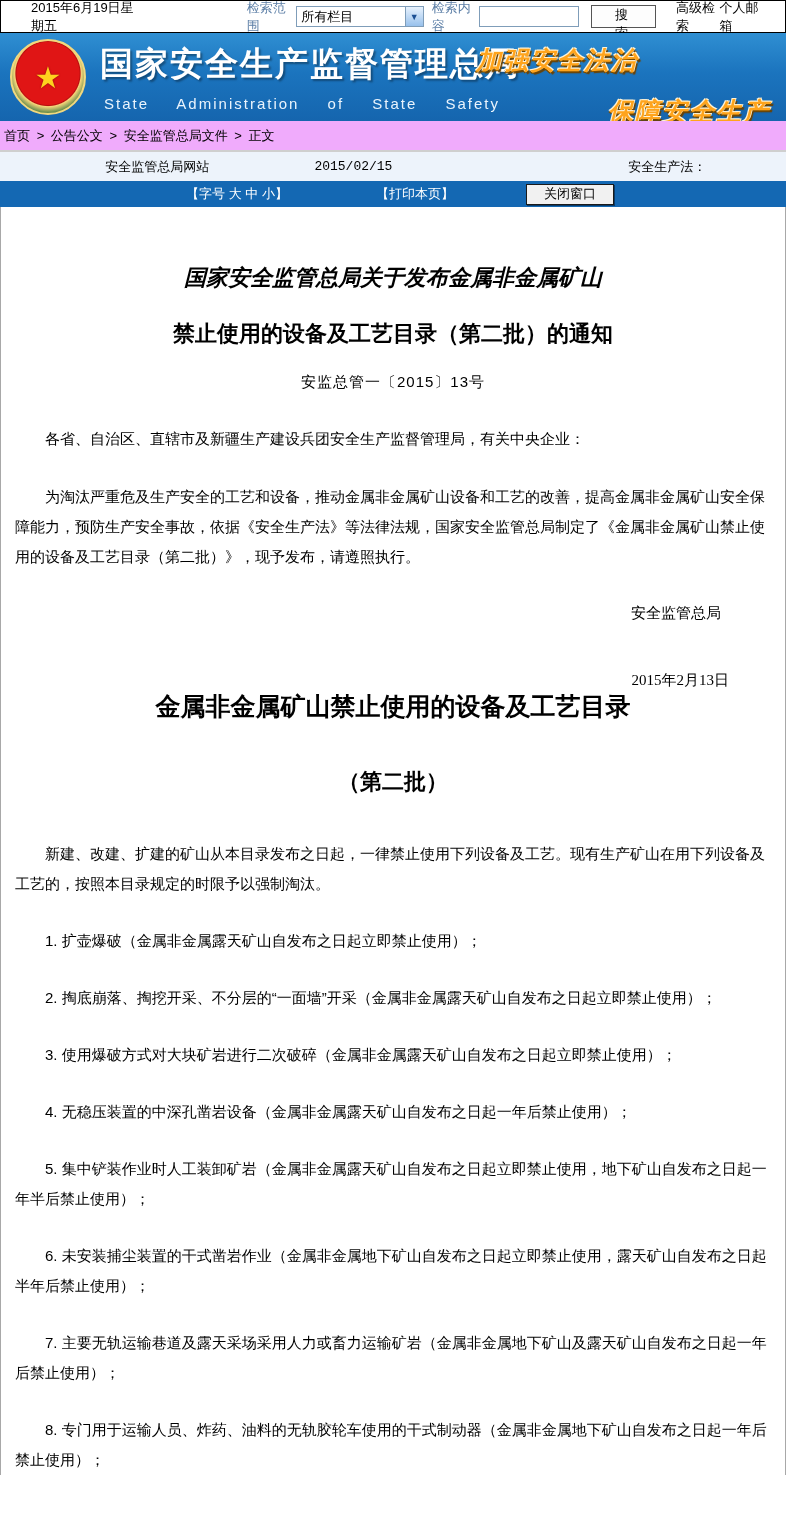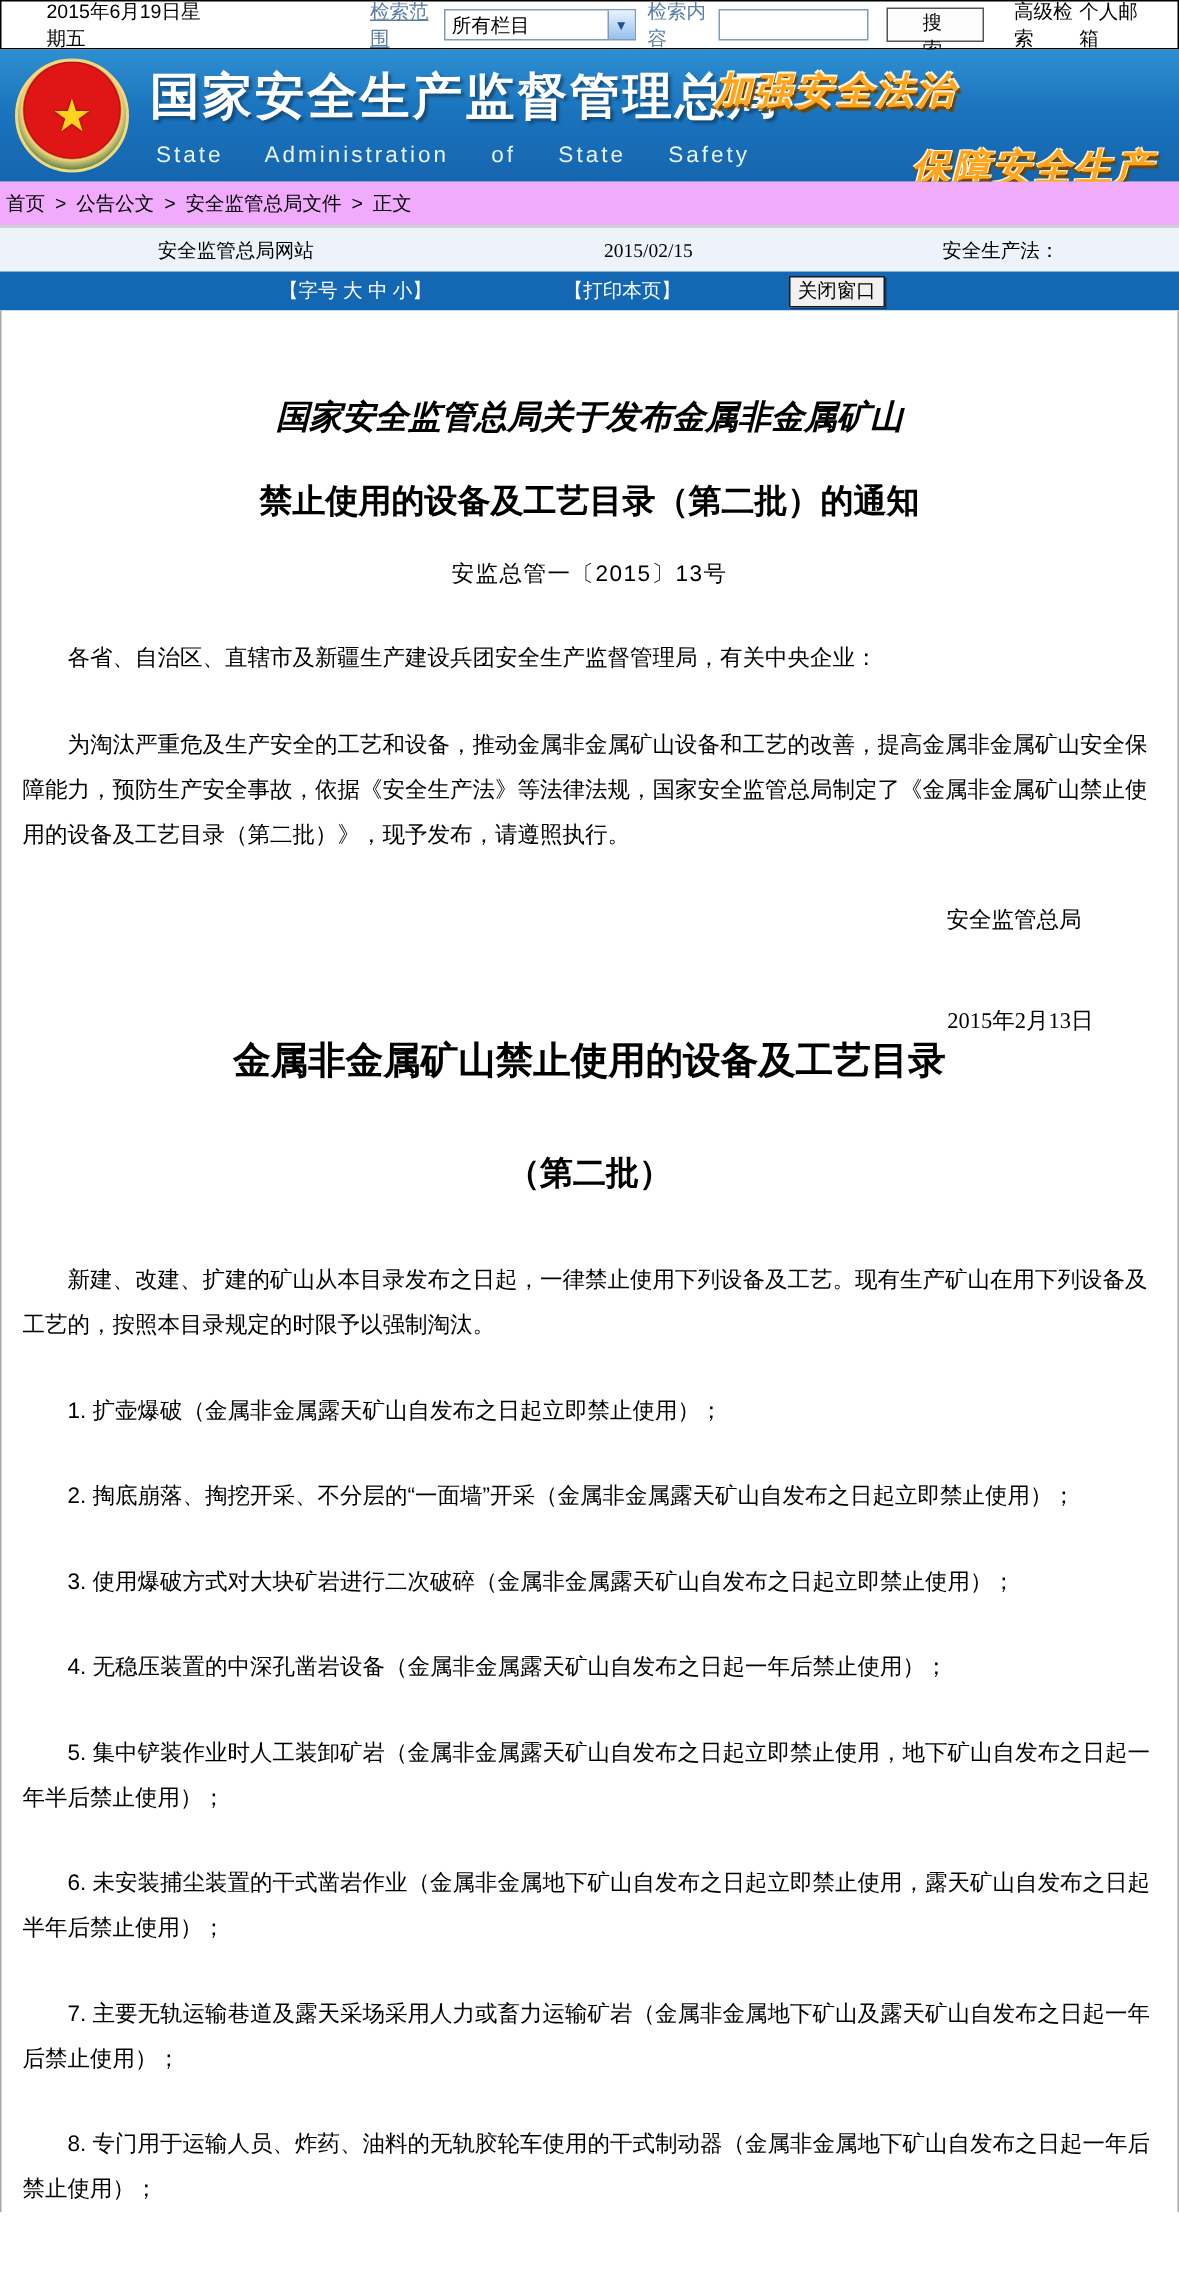--- a/index.html
+++ b/index.html
@@ -8,21 +8,21 @@
     font-family: "Liberation Sans", sans-serif;
     background: #fff; color: #000;
   }
 
   
   .topbar {
     height: 33px; display: flex; align-items: center;
     border: 1px solid #000; background: #fff; font-size: 13px;
   }
   .topbar .date { margin-left: 30px; }
-  .topbar .scope-label { margin-left: 108px; color: #5b7ea6; text-decoration: underline; }
+  .topbar .scope-label { margin-left: 108px; color: #5b7ea6; }
   .sel {
     width: 152px; height: 21px; margin-left: 6px; border: 1px solid #7f9db9;
     display: flex; align-items: center; background: #fff; cursor: default;
   }
   .sel .sel-text { flex: 1; padding-left: 4px; }
   .sel .sel-arrow {
     width: 18px; height: 100%; display: flex; align-items: center; justify-content: center;
     background: linear-gradient(#e8f2fd, #98c1ec); border-left: 1px solid #7f9db9;
     color: #1c4f93; font-size: 9px;
   }
@@ -76,33 +76,33 @@
   .breadcrumb .crumb-sep { margin: 0 3px; }
 
   .thin-rule { border-top: 2px solid #cfcfcf; }
 
   
   .infobar {
     height: 29px; background: #edf3fb; font-size: 13px;
     display: grid; grid-template-columns: 40% 30% 30%; align-items: center;
   }
   .infobar .src-site { text-align: center; }
-  .infobar .pub-date { text-align: center; font-family: Liberation Serif, serif; }
+  .infobar .pub-date { font-family: Liberation Mono, monospace; }
   .infobar .origin { padding-left: 78px; }
 
   
   .toolbar {
     height: 26px; background: #1468b3; color: #fff; font-size: 13px;
     display: flex; align-items: center;
   }
   .toolbar .fontsize-group { margin-left: 186px; }
   .toolbar .fontsize-group span { cursor: pointer; }
   .toolbar .print-label { margin-left: 88px; cursor: pointer; }
   .toolbar .close-btn {
-    margin-left: 72px; height: 21px; padding: 0 5px;
+    margin-left: 72px; height: 21px; padding: 0 17px;
     background: #f1f1f1; border: 1px solid #1a1a1a; box-shadow: 1px 1px 0 #0a3a66;
     font-size: 13px; cursor: pointer;
   }
 
   
   .main {
     background: #fff; border-left: 1px solid #a8a8a8; border-right: 1px solid #a8a8a8;
     padding: 0 14px;
   }
   .doc-title { text-align: center; font-weight: bold; font-size: 22px; }

